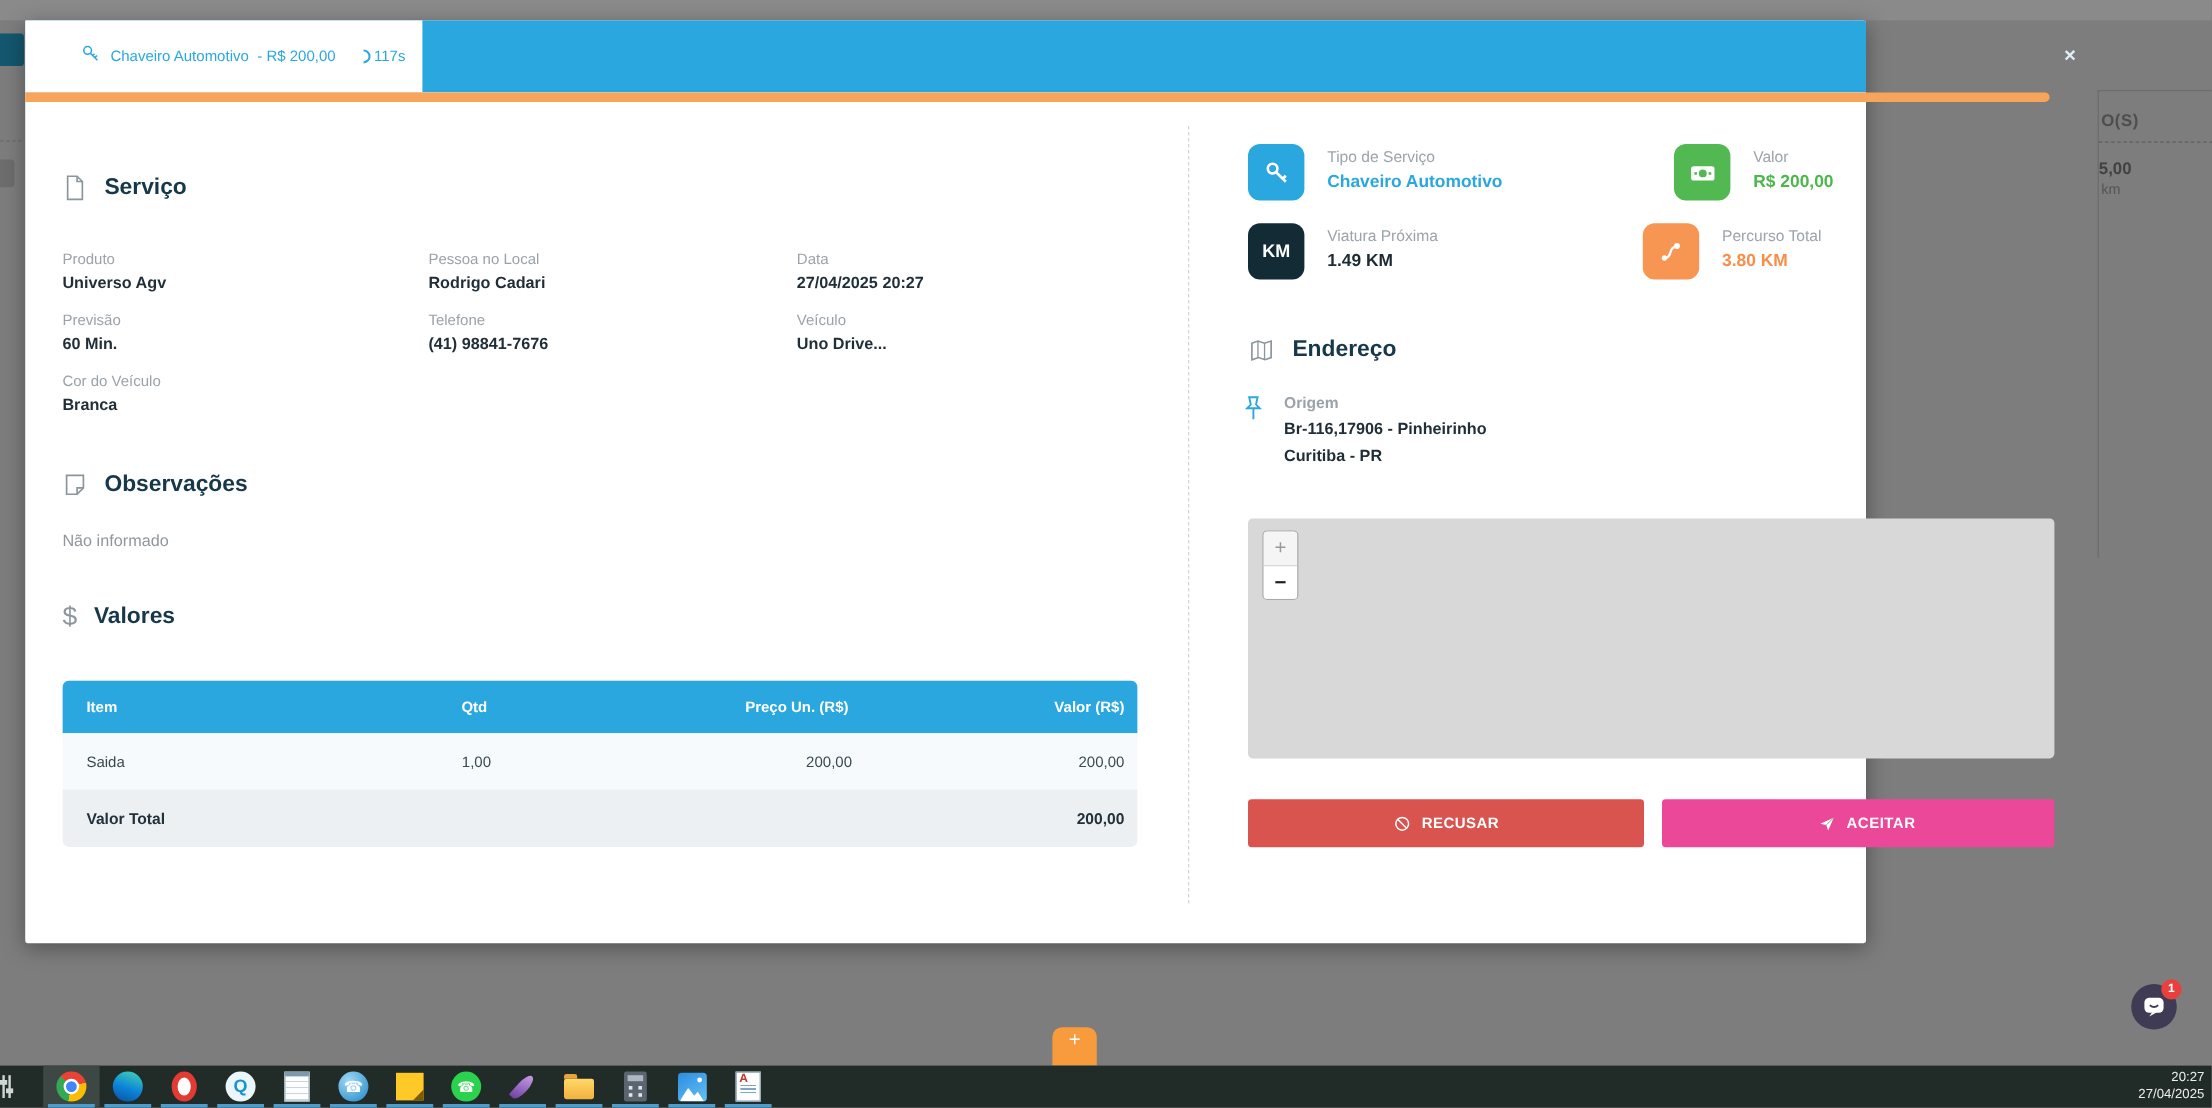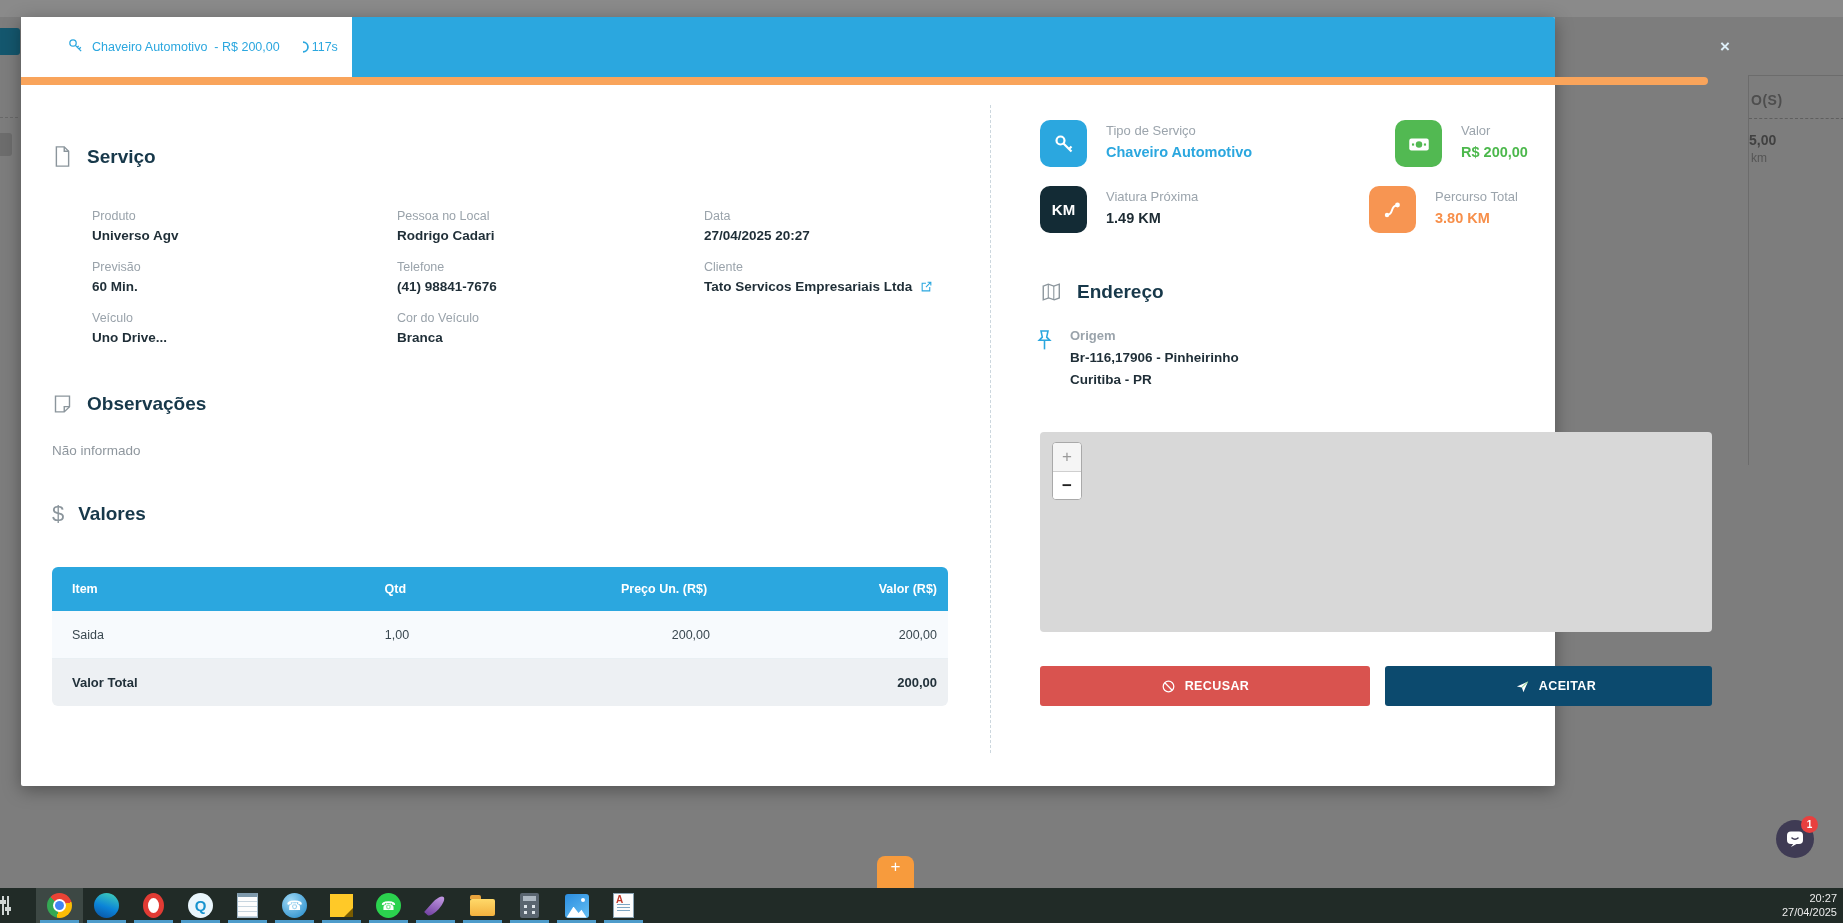--- a/index.html
+++ b/index.html
@@ -35,21 +35,21 @@
   .v-divider { position:absolute; left:969px; top:20px; height:648px; border-left:1px dashed #ccd7de; }
 
   .sec-h { position:absolute; display:flex; align-items:center; gap:14px; font-size:19px; font-weight:bold; color:#17384a; }
   .sec-h svg { flex:0 0 auto; }
   .h-servico { left:31px; top:60px; }
   .h-obs { left:31px; top:308px; }
   .h-valores { left:31px; top:416px; }
   .h-endereco { left:1019px; top:196px; }
   .i-dollar::before { content:"$"; font-size:22px; color:#8b959c; font-weight:400; }
 
-  .fields-grid { position:absolute; left:31px; top:124px; width:900px; display:grid; grid-template-columns:305px 307px auto; row-gap:17px;margin-left:40px; }
+  .fields-grid { position:absolute; left:31px; top:124px; width:900px; display:grid; grid-template-columns:305px 307px auto; row-gap:17px; }
   .f-label { font-size:12.5px; color:#9aa3ab; margin-bottom:5px; }
   .f-value { font-size:13.5px; font-weight:bold; color:#1f2e37; display:flex; align-items:center; gap:8px; }
   .ext-link { cursor:pointer; display:inline-flex; }
 
   .not-informed { position:absolute; left:31px; top:358px; font-size:13.5px; color:#8f979e; }
 
   .val-table { position:absolute; left:31px; top:482px; width:896px; border-radius:6px; overflow:hidden; font-size:12.5px; }
   .vt-head { display:flex; background:#2ba7df; color:#fff; font-weight:bold; height:44px; align-items:center;gap:12px; }
   .vt-row { display:flex; background:#f7fafd; color:#3a4850; height:48px; align-items:center; border-bottom:1px solid #e9eff3; }
   .vt-total { display:flex; background:#edf0f3; color:#22313a; font-weight:bold; height:47px; align-items:center; font-size:13px; }
@@ -72,21 +72,21 @@
   .origin-texts .o-label { font-size:13px; font-weight:bold; color:#9aa3ab; margin-bottom:7px; }
   .origin-texts .o-line { font-size:13.5px; font-weight:bold; color:#1f2e37; margin-bottom:7px; }
 
   .map { position:absolute; left:1019px; top:347px; width:672px; height:200px; background:#d8d8d8; border-radius:4px; }
   .map-zoom { position:absolute; left:12px; top:10px; width:30px; height:58px; border:1px solid #a9a9a9; border-radius:4px; overflow:hidden; background:#fff; }
   .mz-in { height:29px; background:#f5f5f5; color:#9a9a9a; font-size:17px; display:flex; align-items:center; justify-content:center; border-bottom:1px solid #cfcfcf; cursor:pointer; }
   .mz-out { height:28px; background:#fff; color:#222; font-size:17px; font-weight:bold; display:flex; align-items:center; justify-content:center; cursor:pointer; }
 
   .btn { position:absolute; height:40px; border:none; border-radius:3px; display:flex; align-items:center; justify-content:center; gap:9px; font-family:"Liberation Sans", sans-serif; font-size:12.5px; font-weight:bold; letter-spacing:.4px; color:#fff; cursor:pointer; }
   .btn-refuse { left:1019px; top:581px; width:330px; background:#d9534f; }
-  .btn-accept { left:1364px; top:581px; width:327px; background:#0c4a6e;padding-left:14px; }
+  .btn-accept { left:1364px; top:581px; width:327px; background:#ec4899;padding-left:14px; }
   .btn-later { left:1019px; top:636px; width:672px; height:34px; background:#eaeaea; color:#abb1b6; }
 
   
   .chat-widget { position:absolute; left:1776px; top:820px; width:38px; height:38px; border-radius:50%; background:#3f3b54; cursor:pointer; display:flex; align-items:center; justify-content:center; }
   .chat-badge { position:absolute; top:-4px; right:-4px; width:17px; height:17px; border-radius:50%; background:#e8403f; color:#fff; font-size:10px; font-weight:bold; display:flex; align-items:center; justify-content:center; }
 
   
   .taskbar { position:absolute; left:0; top:888px; width:1843px; height:35px; background:#212b27; }
   .tb-cells { position:absolute; left:36px; top:0; display:flex; }
   .tb-cell { width:47px; height:35px; position:relative; display:flex; align-items:center; justify-content:center; cursor:pointer; }
@@ -201,32 +201,20 @@
       </div>
       <div>
         <div class="f-label">Previsão</div>
         <div class="f-value">60 Min.</div>
       </div>
       <div>
         <div class="f-label">Telefone</div>
         <div class="f-value">(41) 98841-7676</div>
       </div>
       <div>
-        <div class="f-label">Cliente</div>
-        <div class="f-value">
-            <span>Tato Servicos Empresariais Ltda</span>
-          <span class="ext-link">
-            <svg width="13" height="13" viewBox="0 0 24 24" fill="none" stroke="#2ba7df" stroke-width="2">
-                <path d="M18 13v7H4V6h7"></path>
-                <path d="M14 4h6v6M20 4l-9 9"></path>
-              </svg>
-          </span>
-        </div>
-      </div>
-      <div>
         <div class="f-label">Veículo</div>
         <div class="f-value">Uno Drive...</div>
       </div>
       <div>
         <div class="f-label">Cor do Veículo</div>
         <div class="f-value">Branca</div>
       </div>
     </div>
 
     <div class="sec-h h-obs">

